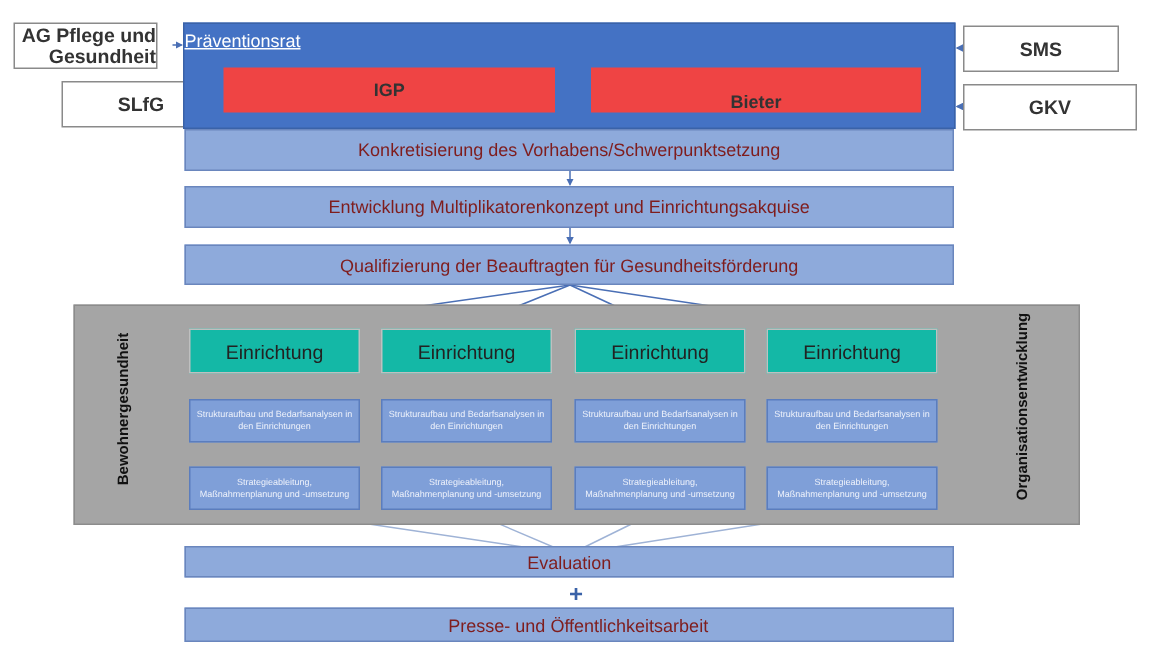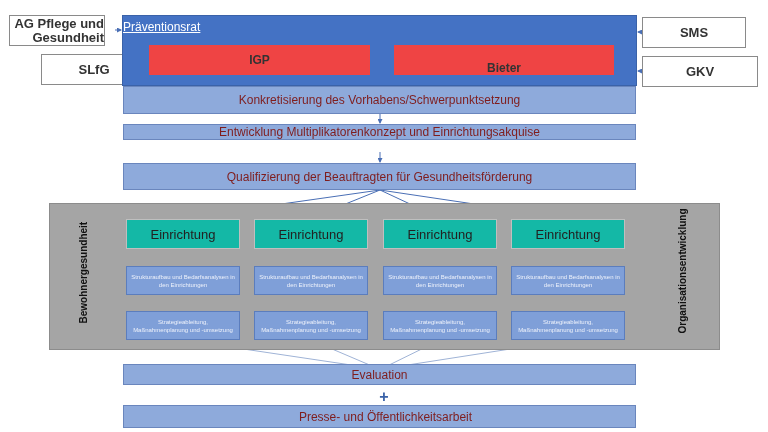--- a/index.html
+++ b/index.html
@@ -114,21 +114,21 @@
     <span>IGP</span>
   </div>
   <div class="member" style="left:271px;width:220px;align-items:flex-end;">
     <span>Bieter</span>
   </div>
 </div>
 
 <div class="band" style="top:86px;height:28px;">
   <span>Konkretisierung des Vorhabens/Schwerpunktsetzung</span>
 </div>
-<div class="band" style="top:124px;height:16px;">
+<div class="band" style="top:124px;height:28px;">
   <span>Entwicklung Multiplikatorenkonzept und Einrichtungsakquise</span>
 </div>
 <div class="band" style="top:163px;height:27px;">
   <span>Qualifizierung der Beauftragten für Gesundheitsförderung</span>
 </div>
 
 <div class="gray"></div>
 <div class="vlabel" style="left:33px;top:268px;width:100px;text-align:center;transform:rotate(-90deg);">Bewohnergesundheit</div>
 <div class="vlabel" style="left:622px;top:268px;width:120px;text-align:center;transform:rotate(-90deg);">Organisationsentwicklung</div>
 

